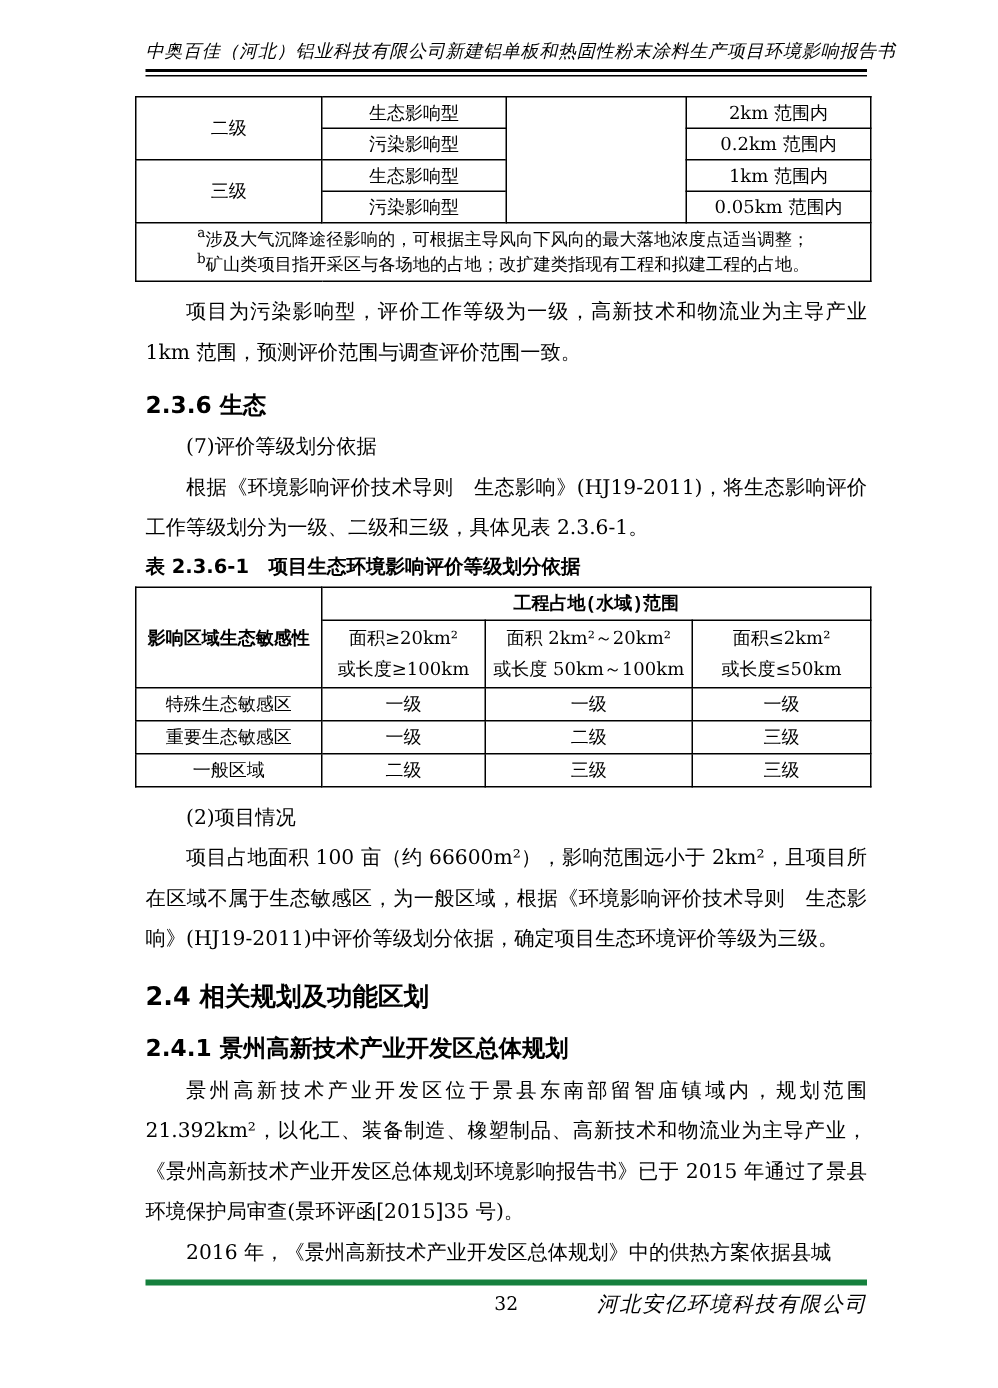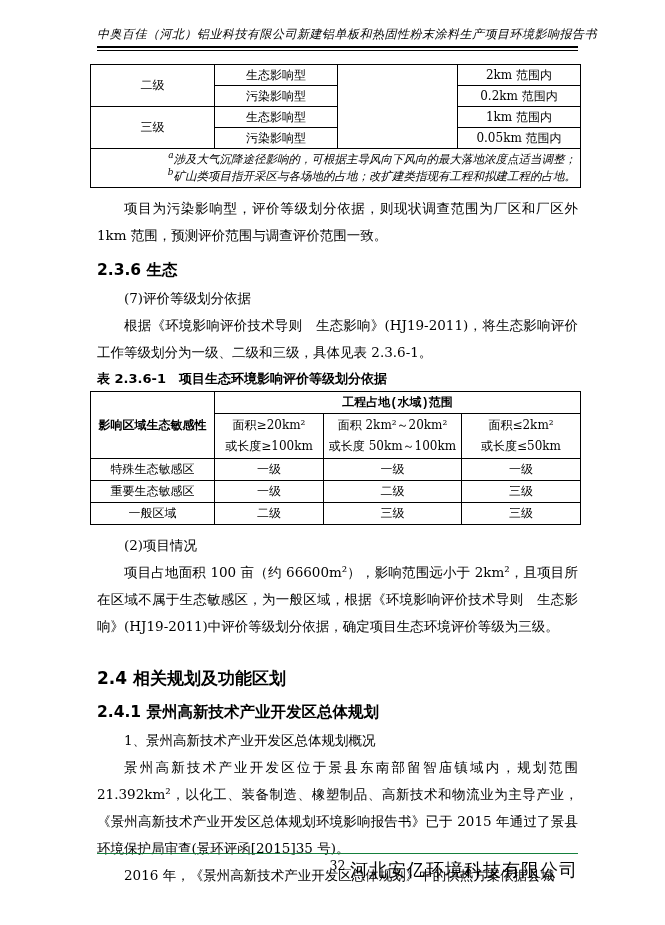--- a/index.html
+++ b/index.html
@@ -46,26 +46,25 @@
     border: 1px solid #000;
     text-align: center;
     vertical-align: middle;
     font-size: 12px;
     padding: 0 2px;
     overflow: hidden;
   }
   .tbl-screening { margin-top: 13px; }
   .tbl-screening td { height: 20px; }
   .tbl-screening td.footnote-cell {
-    text-align: right;
+    text-align: center;
     height: auto;
     font-size: 11.5px;
     line-height: 17px;
     padding: 2px 4px;
-    font-style: italic;
   }
   .footnote-line sup {
     font-size: 9px;
     line-height: 0;
   }
   .tbl-eco { margin-top: 2px; }
   .tbl-eco td { height: 21px; }
   .tbl-eco .th {
     font-weight: bold;
     font-family: Liberation Mono, monospace;
@@ -83,21 +82,21 @@
     line-height: 27px;
     text-align: justify;
     text-indent: 2em;
     margin: 0;
   }
   .para.first-after-table { margin-top: 7px; }
   .h2 {
     font-family: "DejaVu Sans", sans-serif;
     font-weight: bold;
     font-size: 17px;
-    margin: 25px 0 0 0;
+    margin: 12px 0 0 0;
     line-height: 26px;
   }
   .h3 {
     font-family: "DejaVu Sans", sans-serif;
     font-weight: bold;
     font-size: 15.5px;
     margin: 8px 0 2px 0;
     line-height: 26px;
   }
   .table-caption {
@@ -106,37 +105,38 @@
     font-size: 13px;
     margin: 3px 0 0 0;
     line-height: 20px;
   }
   
   .footer {
     position: absolute;
     left: 97px;
     right: 87px;
     top: 853px;
-    border-top: 1px solid #15803d;
+    border-top: 4px solid #15803d;
     padding-top: 3px;
     height: 22px;
   }
   .footer .page-num {
     position: absolute;
     left: 0;
     right: 0;
     top: 4px;
     text-align: center;
     font-size: 12.5px;
   }
   .footer .company {
     position: absolute;
     right: 0;
     top: 4px;
-    font-size: 18px;
+    font-size: 14px;
+    font-style: italic;
     letter-spacing: 1px;
   }
 </style>
 </head>
 <body>
 
 <div class="page">
   <div class="content">
 
     <div class="doc-header">中奥百佳（河北）铝业科技有限公司新建铝单板和热固性粉末涂料生产项目环境影响报告书</div>
@@ -171,21 +171,21 @@
         </tr>
         <tr>
           <td colspan="4" class="footnote-cell">
             <div class="footnote-line"><sup>a</sup><span>涉及大气沉降途径影响的，可根据主导风向下风向的最大落地浓度点适当调整；</span></div>
             <div class="footnote-line"><sup>b</sup><span>矿山类项目指开采区与各场地的占地；改扩建类指现有工程和拟建工程的占地。</span></div>
           </td>
         </tr>
       </tbody>
     </table>
 
-    <p class="para first-after-table">项目为污染影响型，评价等级划分依据，则现状调查范围为厂区和厂区外 1km 范围，预测评价范围与调查评价范围一致。</p>
+    <p class="para first-after-table">项目为污染影响型，评价工作等级为一级，高新技术和物流业为主导产业 1km 范围，预测评价范围与调查评价范围一致。</p>
 
     <div class="h3">2.3.6 生态</div>
 
     <p class="para">(7)评价等级划分依据</p>
     <p class="para">根据《环境影响评价技术导则　生态影响》(HJ19-2011)，将生态影响评价工作等级划分为一级、二级和三级，具体见表 2.3.6-1。</p>
 
     <div class="table-caption">表 2.3.6-1　项目生态环境影响评价等级划分依据</div>
 
     <table class="tbl-eco">
       <colgroup>
@@ -233,21 +233,20 @@
         </tr>
       </tbody>
     </table>
 
     <p class="para first-after-table">(2)项目情况</p>
     <p class="para">项目占地面积 100 亩（约 66600m²），影响范围远小于 2km²，且项目所在区域不属于生态敏感区，为一般区域，根据《环境影响评价技术导则　生态影响》(HJ19-2011)中评价等级划分依据，确定项目生态环境评价等级为三级。</p>
 
     <div class="h2">2.4 相关规划及功能区划</div>
     <div class="h3">2.4.1 景州高新技术产业开发区总体规划</div>
 
-    <p class="para">1、景州高新技术产业开发区总体规划概况</p>
     <p class="para">景州高新技术产业开发区位于景县东南部留智庙镇域内，规划范围 21.392km²，以化工、装备制造、橡塑制品、高新技术和物流业为主导产业，《景州高新技术产业开发区总体规划环境影响报告书》已于 2015 年通过了景县环境保护局审查(景环评函[2015]35 号)。</p>
     <p class="para">2016 年，《景州高新技术产业开发区总体规划》中的供热方案依据县城</p>
 
   </div>
 
   <div class="footer">
     <div class="page-num">32</div>
     <div class="company">河北安亿环境科技有限公司</div>
   </div>
 </div>

